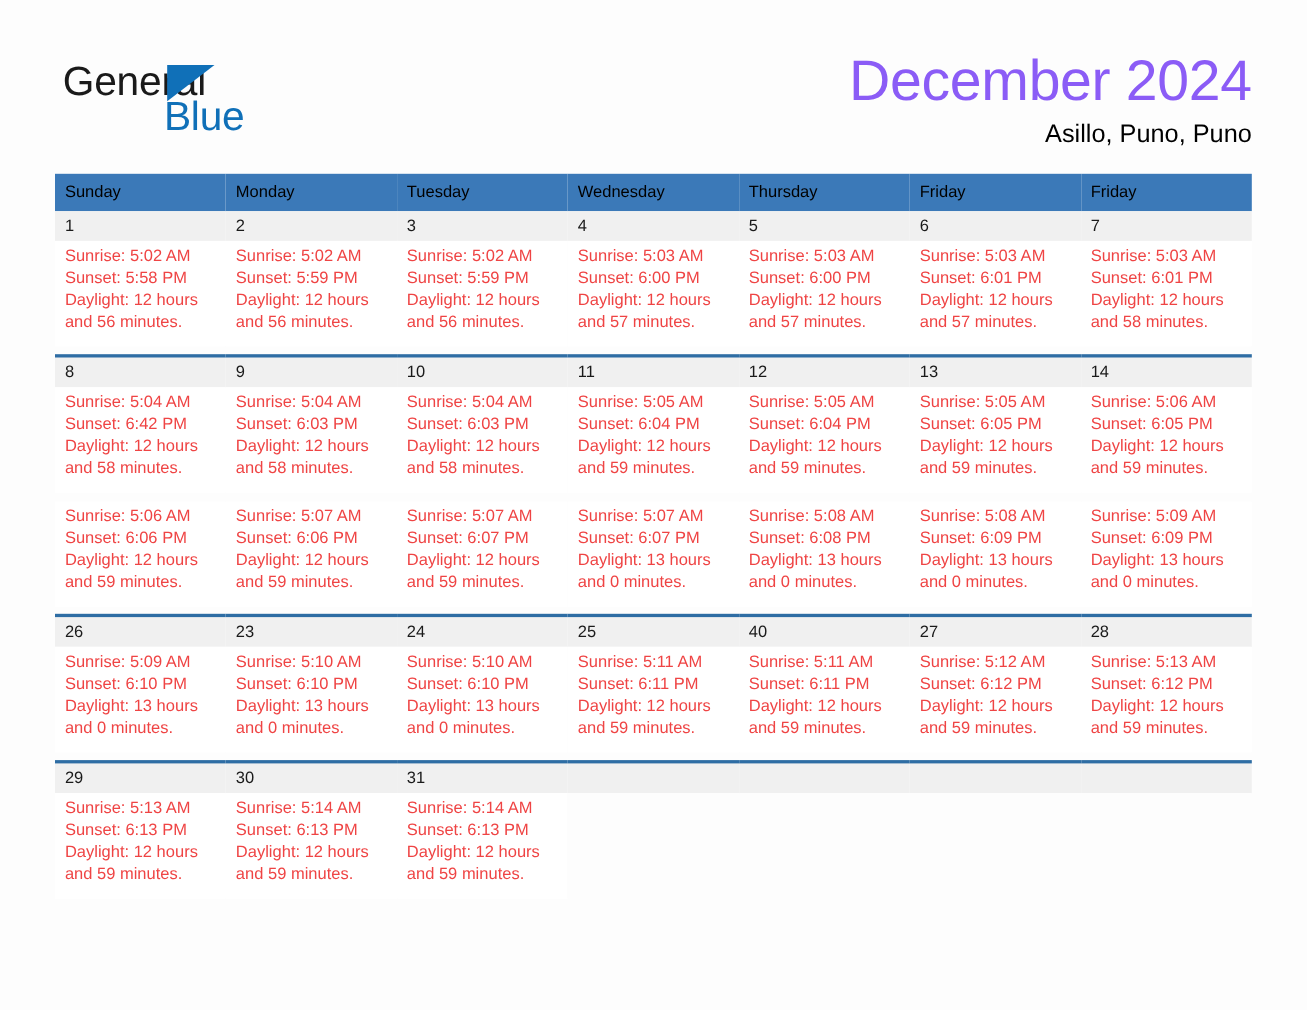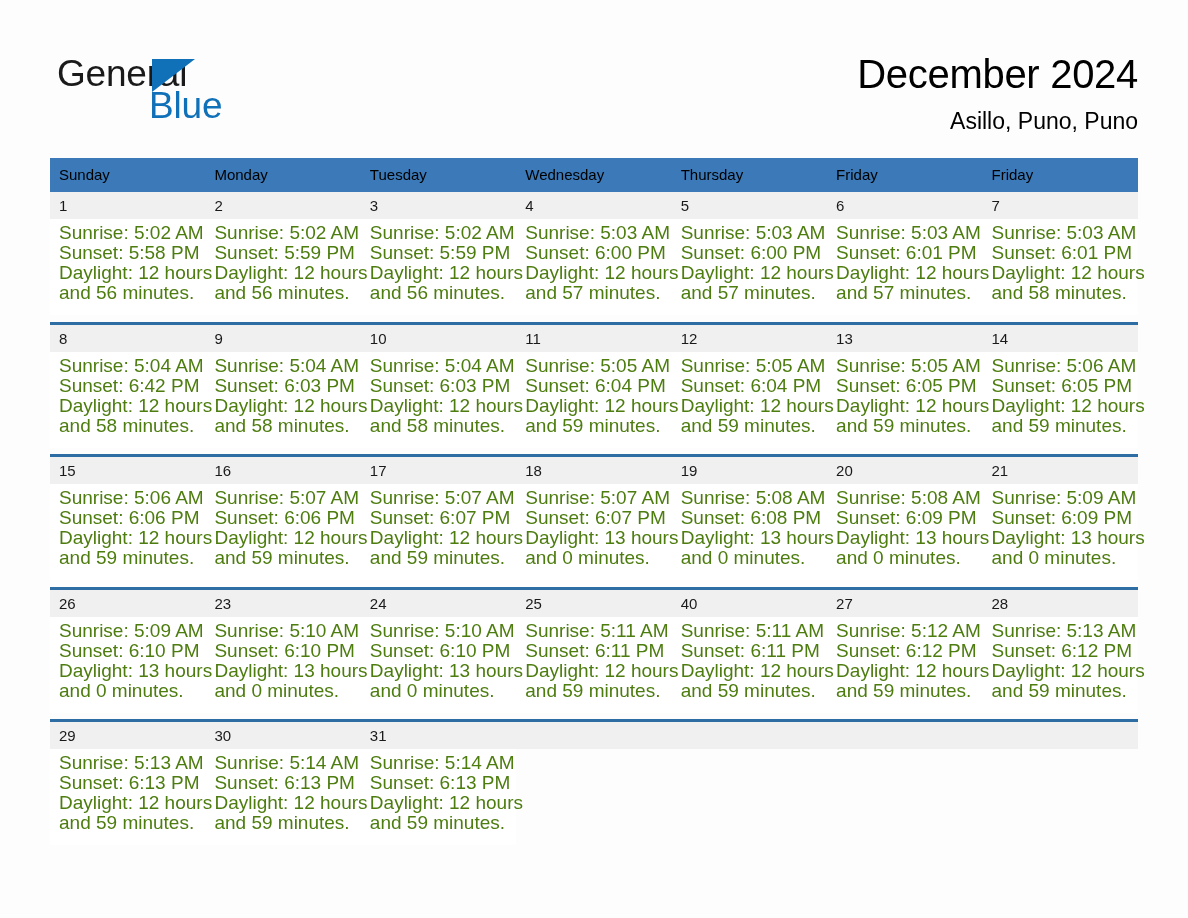--- a/index.html
+++ b/index.html
@@ -59,22 +59,22 @@
     font-weight: 400;
     line-height: 44px;
   }
   .title-block {
     position: absolute;
     right: 50px;
     top: 48px;
     text-align: right;
   }
   .title {
-    font-size: 40px;
-    color: #000000;
+    font-size: 52px;
+    color: #8b5cf6;
     font-weight: 400;
     line-height: 52px;
     letter-spacing: -0.3px;
   }
   .subtitle {
     font-size: 23px;
     color: #000;
     font-weight: 400;
     line-height: 32px;
     margin-top: 5px;
@@ -108,22 +108,22 @@
     padding: 5px 0 5px 9px;
     height: 25px;
     vertical-align: middle;
     border: none;
   }
   .daynum-row.sep td {
     border-top: 3px solid #2e6da4;
   }
   .info-row td {
     background: #ffffff;
-    color: #4d7c0f;
-    font-size: 19px;
+    color: #ef4444;
+    font-size: 15px;
     line-height: 20px;
     padding: 4px 10px 12px 9px;
     vertical-align: top;
     height: 82px;
     border: none;
   }
   .info-row td.empty { background: #fdfdfd; }
   .daynum-row td.empty { background: #f0f0f0; }
   .spacer-row td {
     background: #fdfdfd;
@@ -280,29 +280,20 @@
           <td>
             <span class="cell-line">Sunrise: 5:06 AM</span>
             <span class="cell-line">Sunset: 6:05 PM</span>
             <span class="cell-line">Daylight: 12 hours</span>
             <span class="cell-line">and 59 minutes.</span>
           </td>
         </tr>
         <tr class="spacer-row">
           <td colspan="7"></td>
         </tr>
-        <tr class="daynum-row sep">
-          <td>15</td>
-          <td>16</td>
-          <td>17</td>
-          <td>18</td>
-          <td>19</td>
-          <td>20</td>
-          <td>21</td>
-        </tr>
         <tr class="info-row">
           <td>
             <span class="cell-line">Sunrise: 5:06 AM</span>
             <span class="cell-line">Sunset: 6:06 PM</span>
             <span class="cell-line">Daylight: 12 hours</span>
             <span class="cell-line">and 59 minutes.</span>
           </td>
           <td>
             <span class="cell-line">Sunrise: 5:07 AM</span>
             <span class="cell-line">Sunset: 6:06 PM</span>

